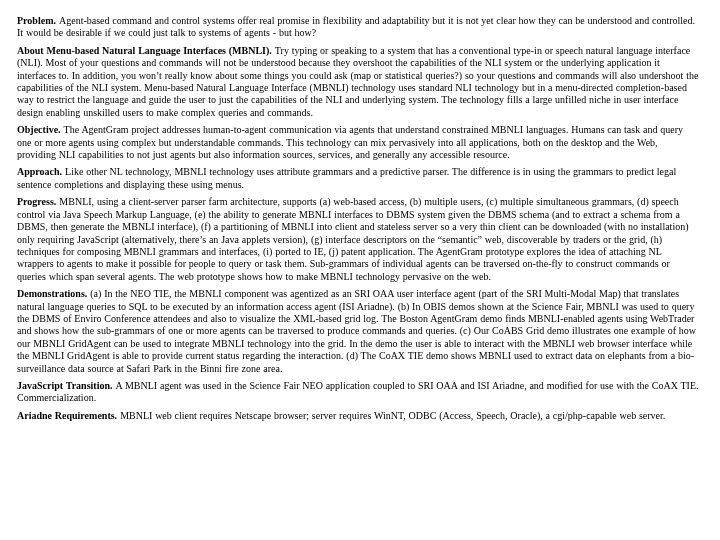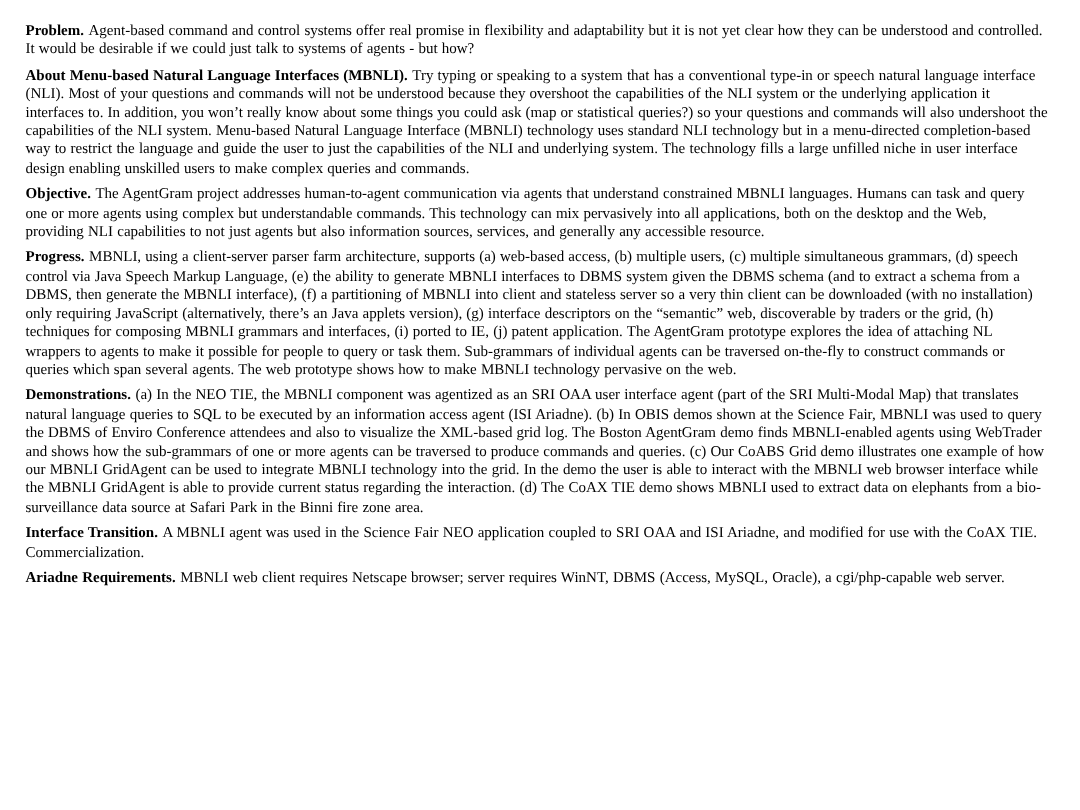--- a/index.html
+++ b/index.html
@@ -42,31 +42,34 @@
   </p>
 
   <p class="para">
     <b class="lead">About Menu-based Natural Language Interfaces (MBNLI).</b><span>Try typing or speaking to a system that has a conventional type-in or speech natural language interface (NLI).  Most of your questions and commands will not be understood because they overshoot the capabilities of the NLI system or the underlying application it interfaces to.  In addition, you won’t really know about some things you could ask (map or statistical queries?) so your questions and commands will also undershoot the capabilities of the NLI system. Menu-based Natural Language Interface (MBNLI) technology uses standard NLI technology but in a menu-directed completion-based way to restrict the language and guide the user to just the capabilities of the NLI and underlying system.   The technology fills a large unfilled niche in user interface design enabling unskilled users to make complex queries and commands.</span>
   </p>
 
   <p class="para">
     <b class="lead">Objective.</b><span>The AgentGram project addresses human-to-agent communication via agents that understand constrained MBNLI languages.  Humans can task and query one or more agents using complex but understandable commands.  This technology can mix pervasively into all applications, both on the desktop and the Web, providing NLI capabilities to not just agents but also information sources, services, and generally any accessible resource.</span>
   </p>
 
+  <p class="para">
+    <b class="lead">Approach.</b><span>Like other NL technology, MBNLI technology uses attribute grammars and a predictive parser.  The difference is in using the grammars to predict legal sentence completions and displaying these using menus.</span>
+  </p>
 
   <p class="para">
     <b class="lead">Progress.</b><span>MBNLI, using a client-server parser farm architecture, supports (a) web-based access, (b) multiple users, (c) multiple simultaneous grammars, (d) speech control via Java Speech Markup Language, (e) the ability to generate MBNLI interfaces to DBMS system given the DBMS schema (and to extract a schema from a DBMS, then generate the MBNLI interface), (f) a partitioning of MBNLI into client and stateless server so a very thin client can be downloaded (with no installation) only requiring JavaScript (alternatively, there’s an Java applets version), (g) interface descriptors on the “semantic” web, discoverable by traders or the grid, (h) techniques for composing MBNLI grammars and interfaces, (i) ported to IE, (j) patent application.   The AgentGram prototype explores the idea of attaching NL wrappers to agents to make it possible for people to query or task them.  Sub-grammars of individual agents can be traversed on-the-fly to construct commands or queries which span several agents.  The web prototype shows how to make MBNLI technology pervasive on the web.</span>
   </p>
 
   <p class="para">
     <b class="lead">Demonstrations.</b><span>(a) In the NEO TIE, the MBNLI component was agentized as an SRI OAA user interface agent (part of the SRI Multi-Modal Map) that translates natural language queries to SQL to be executed by an information access agent (ISI Ariadne). (b) In OBIS demos shown at the Science Fair, MBNLI was used to query the DBMS of Enviro Conference attendees and also to visualize the XML-based grid log. The Boston AgentGram demo finds MBNLI-enabled agents using WebTrader and shows how the sub-grammars of one or more agents can be traversed to produce commands and queries. (c) Our CoABS Grid demo illustrates one example of how our MBNLI GridAgent can be used to integrate MBNLI technology into the grid. In the demo the user is able to interact with the MBNLI web browser interface while the MBNLI GridAgent is able to provide current status regarding the interaction. (d) The CoAX TIE demo shows MBNLI used to extract data on elephants from a bio-surveillance data source at Safari Park in the Binni fire zone area.</span>
   </p>
 
 
   <p class="para">
-    <b class="lead">Interface Transition.</b><span>A MBNLI agent was used in the Science Fair NEO application coupled to SRI OAA and ISI Ariadne, and modified for use with the CoAX TIE. Commercialization.</span>
+    <b class="lead">JavaScript Transition.</b><span>A MBNLI agent was used in the Science Fair NEO application coupled to SRI OAA and ISI Ariadne, and modified for use with the CoAX TIE. Commercialization.</span>
   </p>
 
   <p class="para">
-    <b class="lead">Ariadne Requirements.</b><span>MBNLI web client requires Netscape browser; server requires WinNT, DBMS (Access, MySQL, Oracle), a cgi/php-capable web server.</span>
+    <b class="lead">Ariadne Requirements.</b><span>MBNLI web client requires Netscape browser; server requires WinNT, ODBC (Access, Speech, Oracle), a cgi/php-capable web server.</span>
   </p>
 
 </div>
 
 </body></html>

